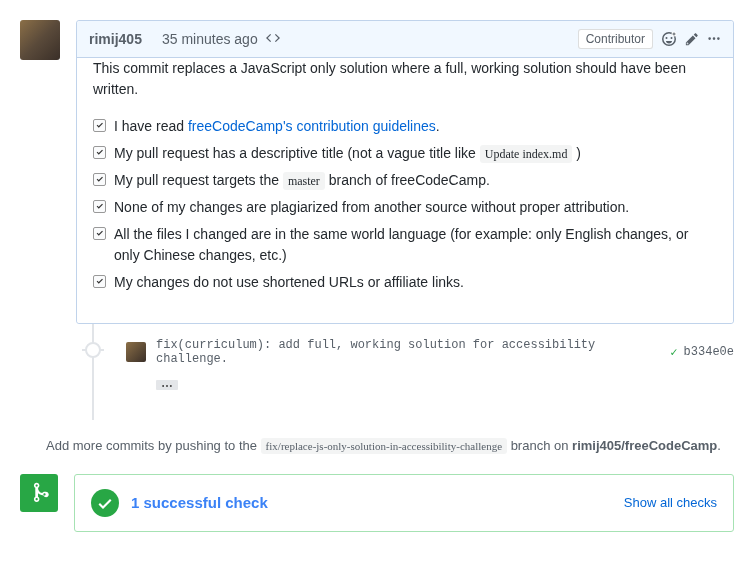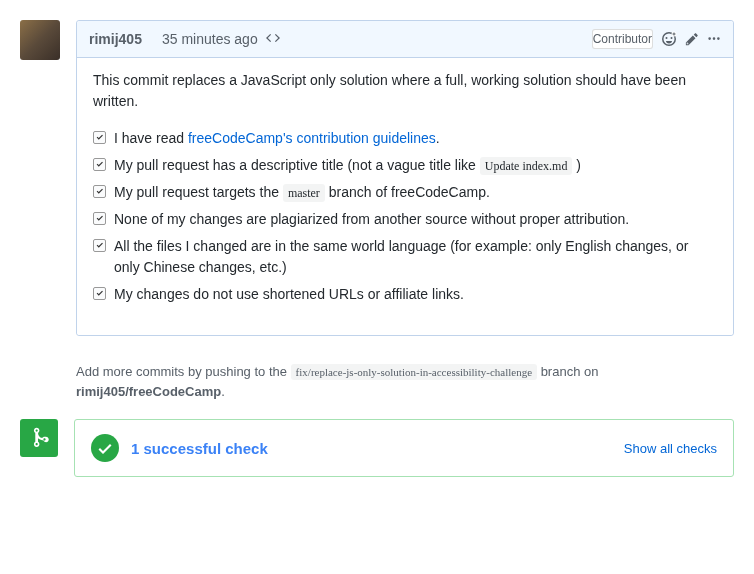--- a/index.html
+++ b/index.html
@@ -35,27 +35,27 @@
     border-top-right-radius: 3px;
   }
   .comment-header-left { display: flex; align-items: center; gap: 4px; text-align: right; }
   .author { font-weight: 600; color: #586069; }
   .timestamp { color: #586069; margin-left: 16px; }
   .code-link { margin-left: 4px; color: #586069; }
   .comment-header-right { display: flex; align-items: center; gap: 8px; }
   .label-badge {
     border: 1px solid rgba(27,31,35,.15);
     border-radius: 3px;
-    padding: 2px 0;
+    padding: 2px 7px;
     font-size: 12px;
     color: #586069;
     background: #fff;
   }
   .action-icon { color: #586069; cursor: pointer; display: inline-flex; }
-  .comment-body { padding: 12px 16px 16px 16px; background: #fff; border-bottom-left-radius: 3px; border-bottom-right-radius: 3px; }
+  .comment-body { padding: 0 16px 16px 16px; background: #fff; border-bottom-left-radius: 3px; border-bottom-right-radius: 3px; }
   .comment-body p { margin: 0 0 14px 0; line-height: 1.5; }
   .checklist { list-style: none; padding: 0; margin: 16px 0 14px 0; }
   .checklist li { display: flex; align-items: flex-start; gap: 8px; margin-bottom: 6px; line-height: 1.5; }
   .checkbox {
     width: 13px; height: 13px;
     border: 1px solid #999;
     border-radius: 2px;
     margin-top: 3px;
     flex-shrink: 0;
     background: #fafbfc;
@@ -125,21 +125,21 @@
     border-radius: 1px;
     padding: 0 5px 4px 5px;
     font-size: 12px;
     line-height: 6px;
     color: #555;
     cursor: pointer;
     font-weight: bold;
   }
   .timeline-end { height: 20px; }
   .tip {
-    margin-left: 56px;
+    margin-left: 26px;
     margin-top: 26px;
     font-size: 13px;
     color: #586069;
     line-height: 1.5;
   }
   .tip .code-inline { font-size: 11px;}
   .merge-area { margin-top: 18px; display: flex; gap: 16px; }
   .merge-icon {
     width: 38px; height: 38px;
     background: #28a745;
@@ -257,20 +257,31 @@
                   <path fill="#333" d="M4.5 8L2 5.5l1-1 1.5 1.5L8.5 2l1 1z"></path>
                 </svg>
               </span>
             <span>My changes do not use shortened URLs or affiliate links.</span>
           </li>
         </ul>
       </div>
     </div>
   </div>
 
+  <div class="timeline">
+    <div class="commit-row">
+      <span class="commit-badge"></span>
+      <div class="commit-avatar"></div>
+      <span class="commit-msg">fix(curriculum): add full, working solution for accessibility challenge.</span>
+      <span class="commit-status">✓</span>
+      <span class="commit-sha">b334e0e</span>
+    </div>
+    <span class="commit-ellipsis">…</span>
+    <div class="timeline-end"></div>
+  </div>
 
   <div class="tip">
     <span>Add more commits by pushing to the </span><span class="code-inline">fix/replace-js-only-solution-in-accessibility-challenge</span><span> branch on </span><strong>rimij405/freeCodeCamp</strong><span>.</span>
   </div>
 
   <div class="merge-area">
     <div class="merge-icon">
       <svg width="22" height="22" viewBox="0 0 12 16">
           <path fill="#fff" d="M10 7c-.7 0-1.3.4-1.7 1C7.5 7.9 6.5 7.3 6 6.5c-.5-.7-.7-1.5-.7-2.3.6-.3 1-1 1-1.7 0-1.1-.9-2-2-2s-2 .9-2 2c0 .7.4 1.4 1 1.7v6.6c-.6.3-1 1-1 1.7 0 1.1.9 2 2 2s2-.9 2-2c0-.7-.4-1.4-1-1.7V8.1c.3.3.7.5 1.1.8.8.5 1.8.8 2.9.9.3.7 1 1.2 1.8 1.2 1.1 0 2-.9 2-2s-1-2-2.1-2zM4.3 1.8c.4 0 .8.3.8.8s-.3.8-.8.8-.8-.4-.8-.8.4-.8.8-.8zm0 11.5c-.4 0-.8-.3-.8-.8s.3-.8.8-.8.8.3.8.8-.4.8-.8.8zm5.7-3.5c-.4 0-.8-.3-.8-.8s.3-.8.8-.8.8.3.8.8-.4.8-.8.8z"></path>
         </svg>

